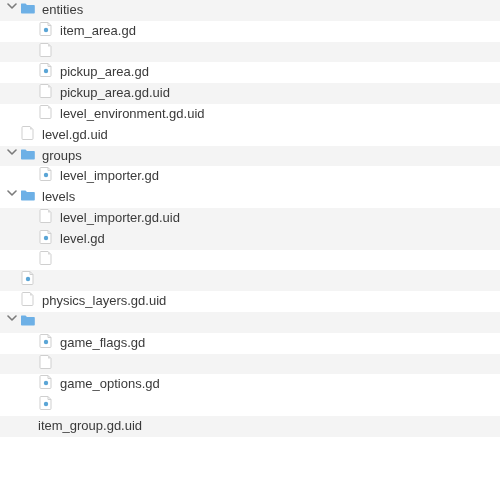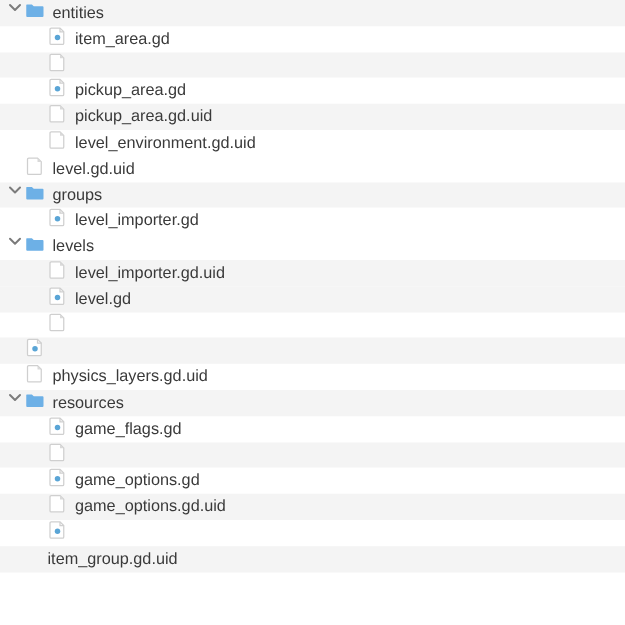--- a/index.html
+++ b/index.html
@@ -205,21 +205,20 @@
       <span class="disclosure">
         <svg width="10" height="10" viewBox="0 0 10 10">
           <path d="M1 3 L5 7 L9 3" fill="none" stroke="#7b7b7b" stroke-width="1.6" stroke-linecap="round" stroke-linejoin="round"></path>
         </svg>
       </span>
       <span class="icon">
         <svg width="16" height="16" viewBox="0 0 16 16">
           <path d="M1.5 3.5 h4 l1.5 1.5 h7 a.8.8 0 0 1 .8.8 v7 a.8.8 0 0 1-.8.8 H1.8 a.8.8 0 0 1-.8-.8 V4 a.5.5 0 0 1 .5-.5 z" fill="#6db0e6"></path>
         </svg>
       </span>
-      <span class="label">resources</span>
     </div>
     <div class="row indent1">
       <span class="icon">
         <svg width="16" height="16" viewBox="0 0 16 16">
           <path d="M3 1.5 h7 l3 3 v9 a1 1 0 0 1-1 1 H3 a1 1 0 0 1-1-1 v-11 a1 1 0 0 1 1-1 z" fill="#ffffff" stroke="#cfcfcf" stroke-width="1"></path>
           <path d="M10 1.5 v3 h3" fill="none" stroke="#cfcfcf" stroke-width="1"></path>
           <circle cx="8" cy="9" r="2.2" fill="#5aa5d6"></circle>
         </svg>
       </span>
       <span class="label">game_flags.gd</span>
@@ -234,29 +233,20 @@
     </div>
     <div class="row indent1">
       <span class="icon">
         <svg width="16" height="16" viewBox="0 0 16 16">
           <path d="M3 1.5 h7 l3 3 v9 a1 1 0 0 1-1 1 H3 a1 1 0 0 1-1-1 v-11 a1 1 0 0 1 1-1 z" fill="#ffffff" stroke="#cfcfcf" stroke-width="1"></path>
           <path d="M10 1.5 v3 h3" fill="none" stroke="#cfcfcf" stroke-width="1"></path>
           <circle cx="8" cy="9" r="2.2" fill="#5aa5d6"></circle>
         </svg>
       </span>
       <span class="label">game_options.gd</span>
-    </div>
-    <div class="row indent1 alt">
-      <span class="icon">
-        <svg width="16" height="16" viewBox="0 0 16 16">
-          <path d="M3 1.5 h7 l3 3 v9 a1 1 0 0 1-1 1 H3 a1 1 0 0 1-1-1 v-11 a1 1 0 0 1 1-1 z" fill="#ffffff" stroke="#cfcfcf" stroke-width="1"></path>
-          <path d="M10 1.5 l3 3 h-3 z" fill="#d9d9d9"></path>
-        </svg>
-      </span>
-      <span class="label">game_options.gd.uid</span>
     </div>
     <div class="row indent1">
       <span class="icon">
         <svg width="16" height="16" viewBox="0 0 16 16">
           <path d="M3 1.5 h7 l3 3 v9 a1 1 0 0 1-1 1 H3 a1 1 0 0 1-1-1 v-11 a1 1 0 0 1 1-1 z" fill="#ffffff" stroke="#cfcfcf" stroke-width="1"></path>
           <path d="M10 1.5 v3 h3" fill="none" stroke="#cfcfcf" stroke-width="1"></path>
           <circle cx="8" cy="9" r="2.2" fill="#5aa5d6"></circle>
         </svg>
       </span>
     </div>

